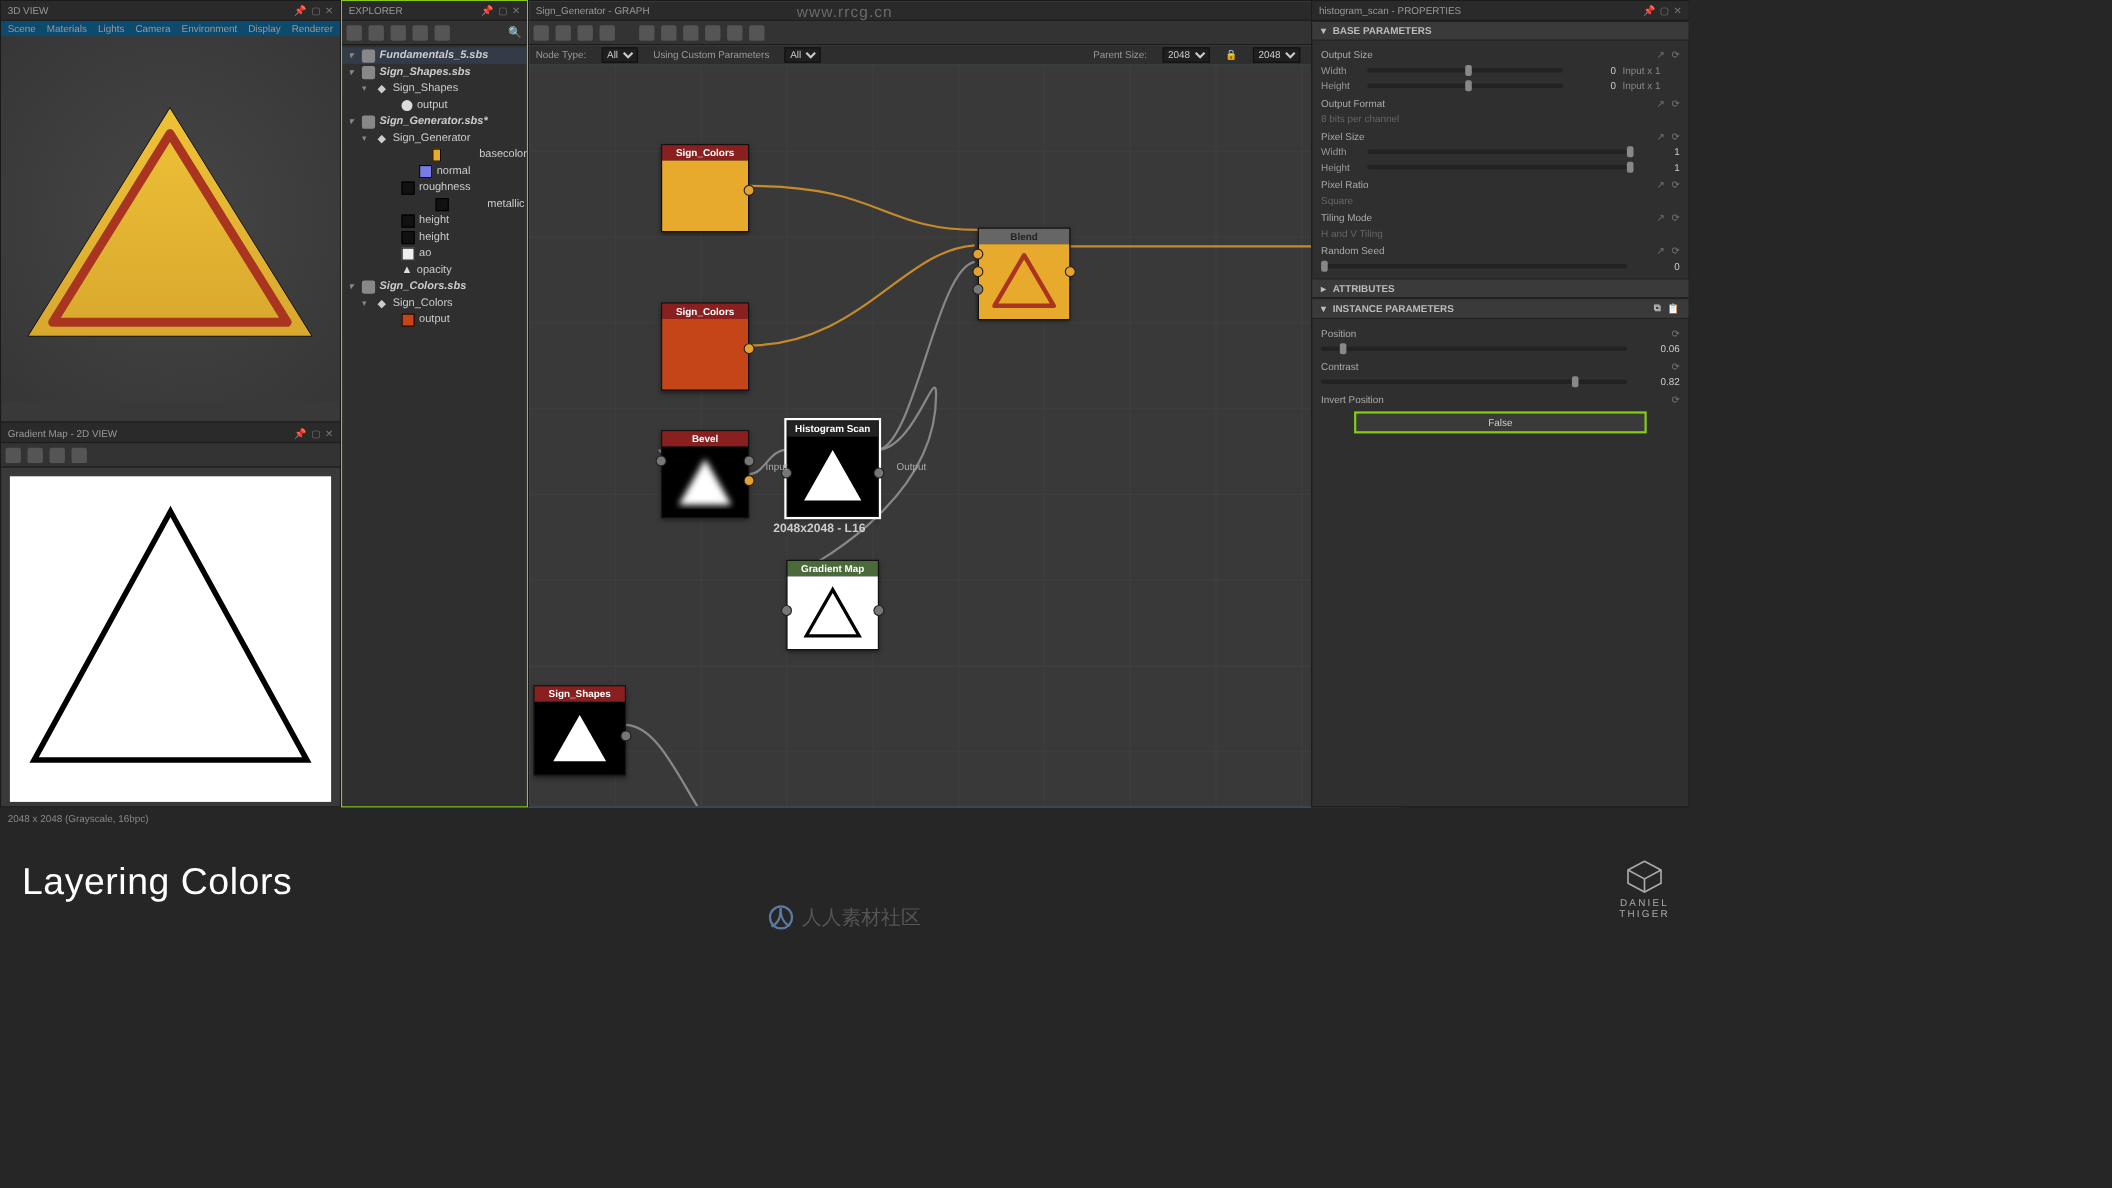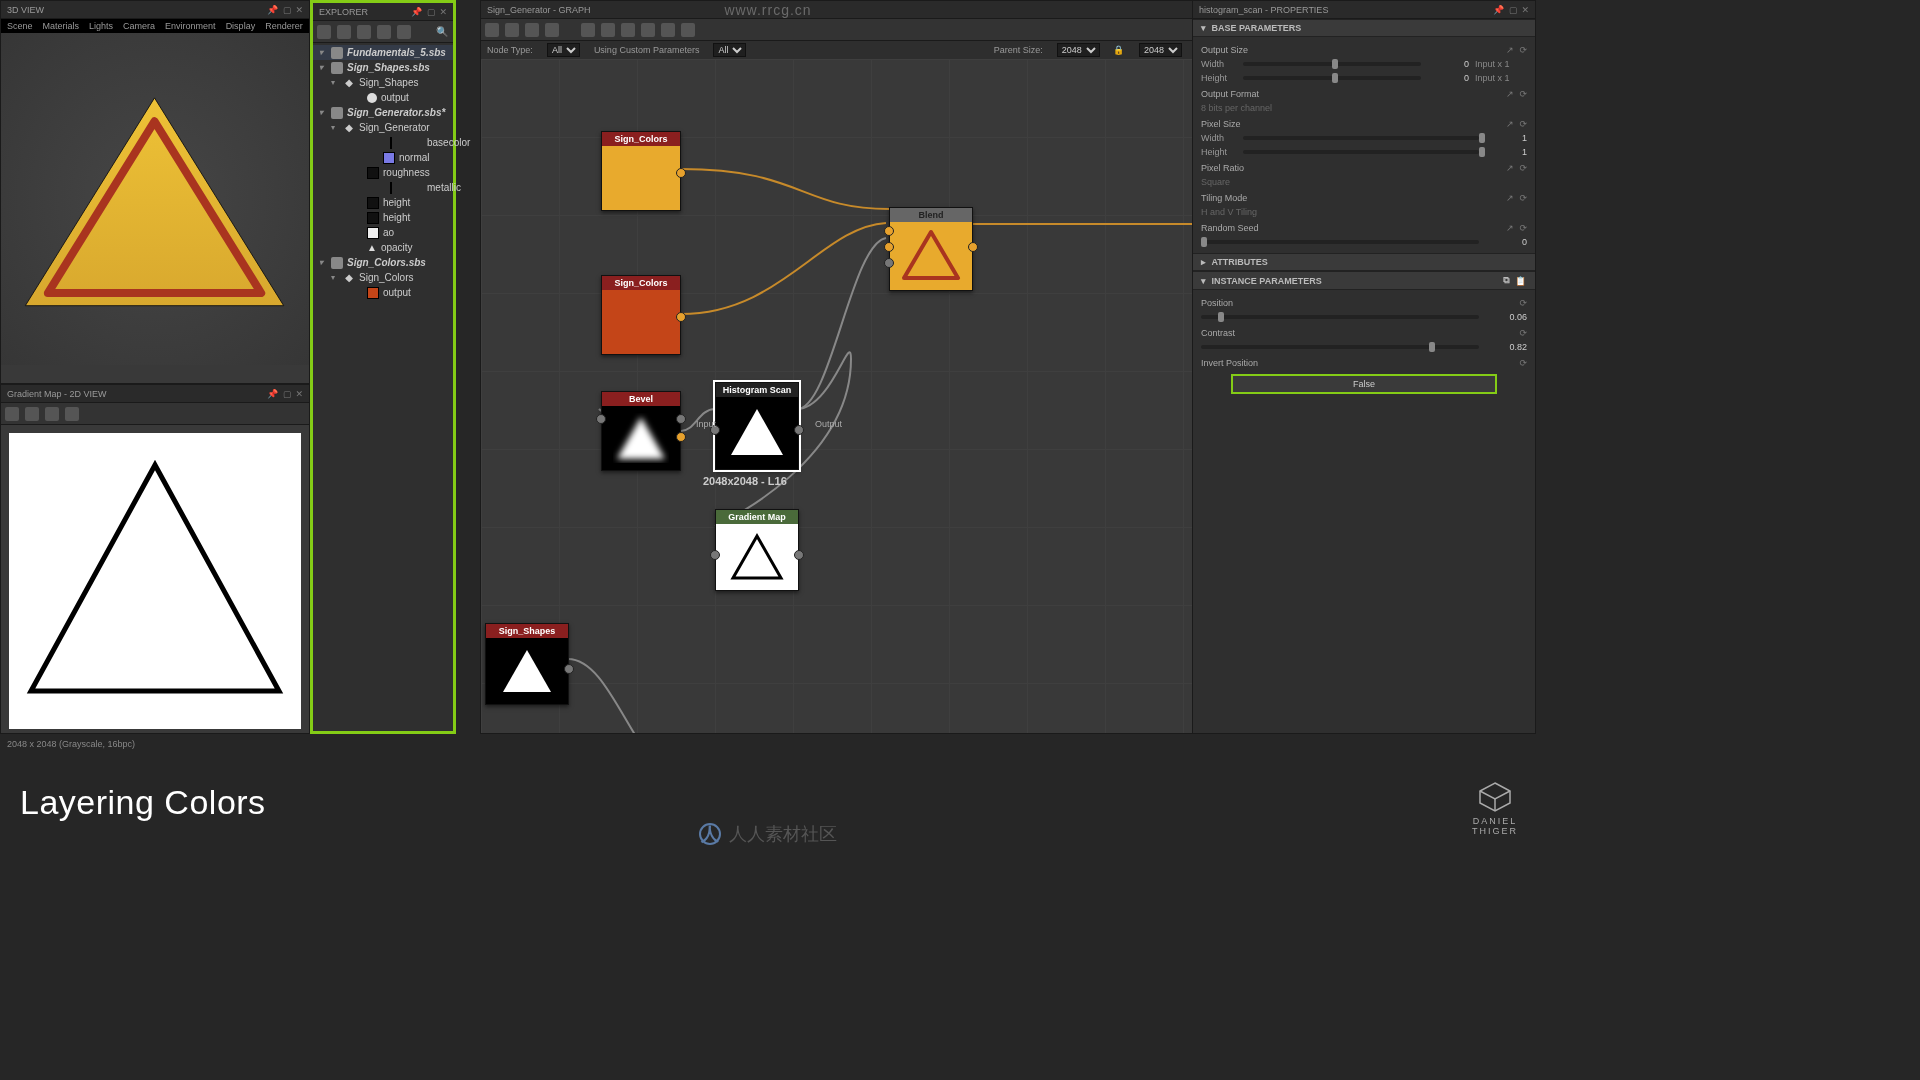--- a/index.html
+++ b/index.html
@@ -6,33 +6,33 @@
 body { background: #262626; color: #ccc; font-size: 10px; overflow: hidden; width: 1536px; height: 864px; position: relative; }
 
 .panel-header { background: #2a2a2a; height: 18px; line-height: 18px; padding: 0 6px; border-bottom: 1px solid #1a1a1a; display: flex; justify-content: space-between; align-items: center; font-size: 9px; color: #999; }
 .panel-header-controls { display: flex; gap: 4px; }
 .panel-header-controls span { cursor: pointer; color: #777; }
 .toolbar { background: #333; height: 22px; display: flex; align-items: center; padding: 0 4px; gap: 6px; border-bottom: 1px solid #1a1a1a; }
 .toolbar-icon { width: 14px; height: 14px; background: #555; border-radius: 2px; }
 
 
 #view3d { position: absolute; left: 0; top: 0; width: 310px; height: 384px; background: #393939; border: 1px solid #1a1a1a; }
-#view3d .menu { background: #000000; padding: 2px 6px; font-size: 9px; color: #999; display: flex; gap: 10px; }
+#view3d .menu { background: #0c4a6e; padding: 2px 6px; font-size: 9px; color: #999; display: flex; gap: 10px; }
 #view3d .viewport { position: relative; width: 100%; height: calc(100% - 50px); background: radial-gradient(ellipse at center, #464646, #363636); display: flex; align-items: center; justify-content: center; }
 #view3d .viewport svg { width: 88%; height: 88%; }
 .side-icons { position: absolute; left: 4px; top: 50px; display: flex; flex-direction: column; gap: 8px; }
 .side-icons div { width: 14px; height: 14px; color:#888; }
 
 
 #view2d { position: absolute; left: 0; top: 384px; width: 310px; height: 350px; background: #393939; border: 1px solid #1a1a1a; }
 #view2d .canvas { background: #fff; margin: 8px; width: 292px; height: 296px; display:flex; align-items:center; justify-content:center;}
 #view2d .status { padding: 2px 6px; font-size: 9px; color: #888; }
 
 
-#explorer { position: absolute; left: 310px; top: 0; width: 146px; height: 734px; background: #2f2f2f; border: 3px solid #84cc16; }
+#explorer { position: absolute; left: 310px; top: 0; width: 170px; height: 734px; background: #2f2f2f; border: 1px solid #84cc16; }
 .tree { padding: 2px 0; font-size: 10px; }
 .tree-row { display: flex; align-items: center; height: 15px; padding-left: 4px; gap: 4px; cursor: default; color: #ccc; white-space: nowrap; }
 .tree-row.sel { background: #4b6eaf33; }
 .tree-row.bold { font-weight: bold; font-style: italic; }
 .tree-row.ital { font-style: italic; }
 .tree-arrow { width: 8px; color: #888; font-size: 8px; }
 .sw { width: 12px; height: 12px; display: inline-block; border:1px solid #000; }
 .sw-y{background:#e7aa2d;} .sw-b{background:#7a7ae5;} .sw-k{background:#111;} .sw-w{background:#eee;} .sw-r{background:#c44518;}
 .pkg-icon{ width:12px;height:12px; background:#888; border-radius:2px; display:inline-block;}
 .shape-icon{ width:12px;height:12px; display:inline-flex;align-items:center;justify-content:center;}

